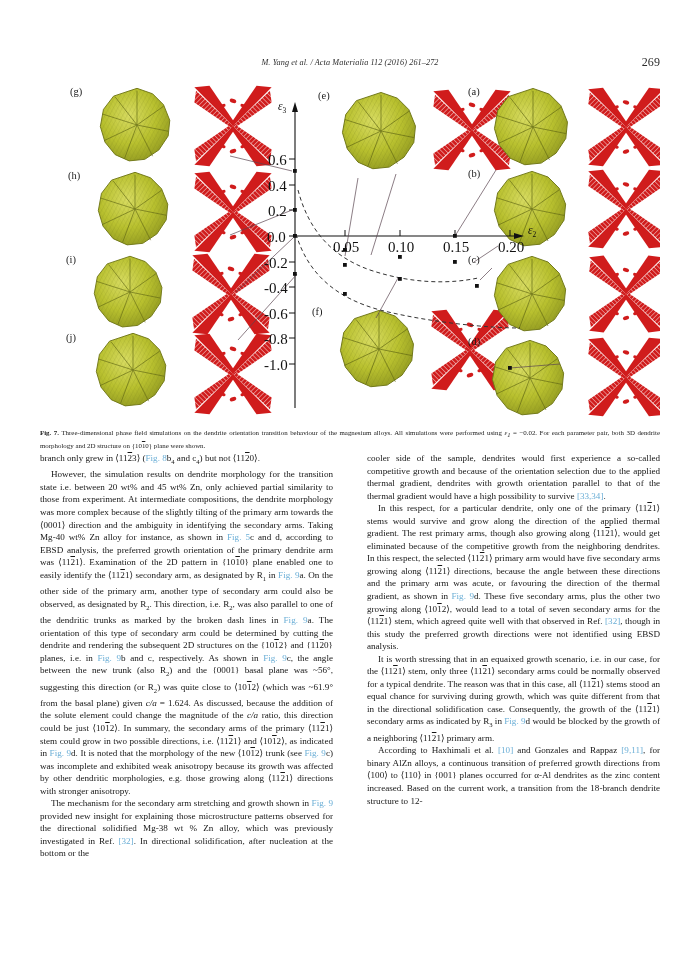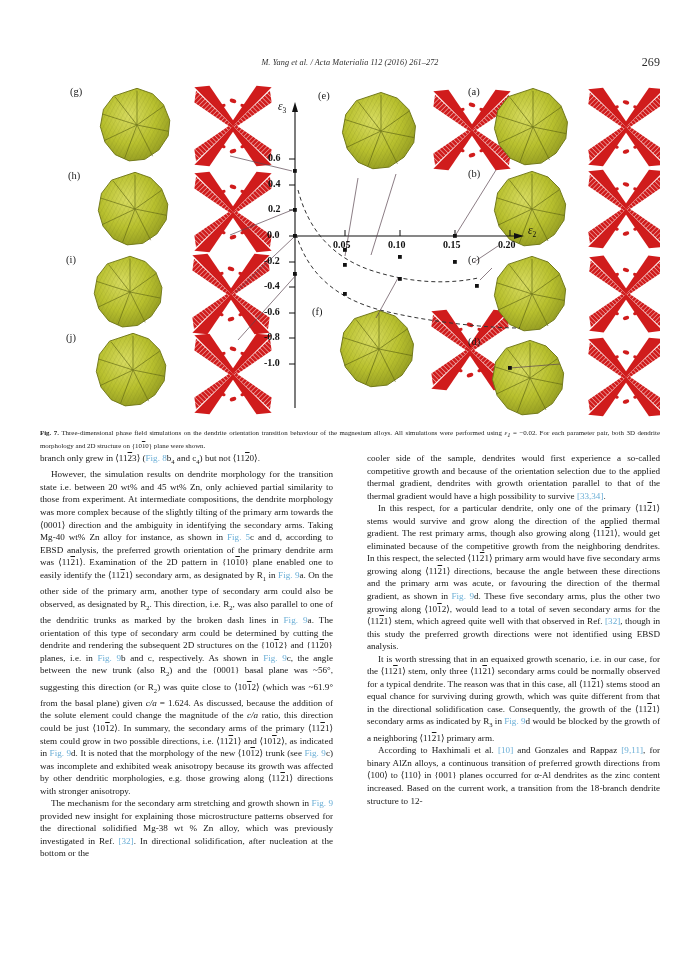--- a/index.html
+++ b/index.html
@@ -33,22 +33,22 @@
     position:absolute; top:78px; left:40px; width:620px; height:348px;
   }
   .figstage{
     position:absolute; inset:0;
   }
   .plabel{
     position:absolute;
     font-size:10.5px; font-family:"Liberation Serif",serif; color:#1a1a1a;
   }
   .ticklab{
-    position:absolute; font-size:10px; color:#111;
-    font-family:"Liberation Serif",serif; white-space:nowrap;font-weight:bold;
+    position:absolute; font-size:15px; color:#111;
+    font-family:"Liberation Serif",serif; white-space:nowrap;
   }
   .axname{
     position:absolute; font-size:11.5px; font-style:italic;
     font-family:"Liberation Serif",serif; color:#111;text-align:center;
   }
   .axname sub{ font-size:7.4px; font-style:normal; }
 
   
   .caption{
     position:absolute; top:428px; left:40px; width:620px;

